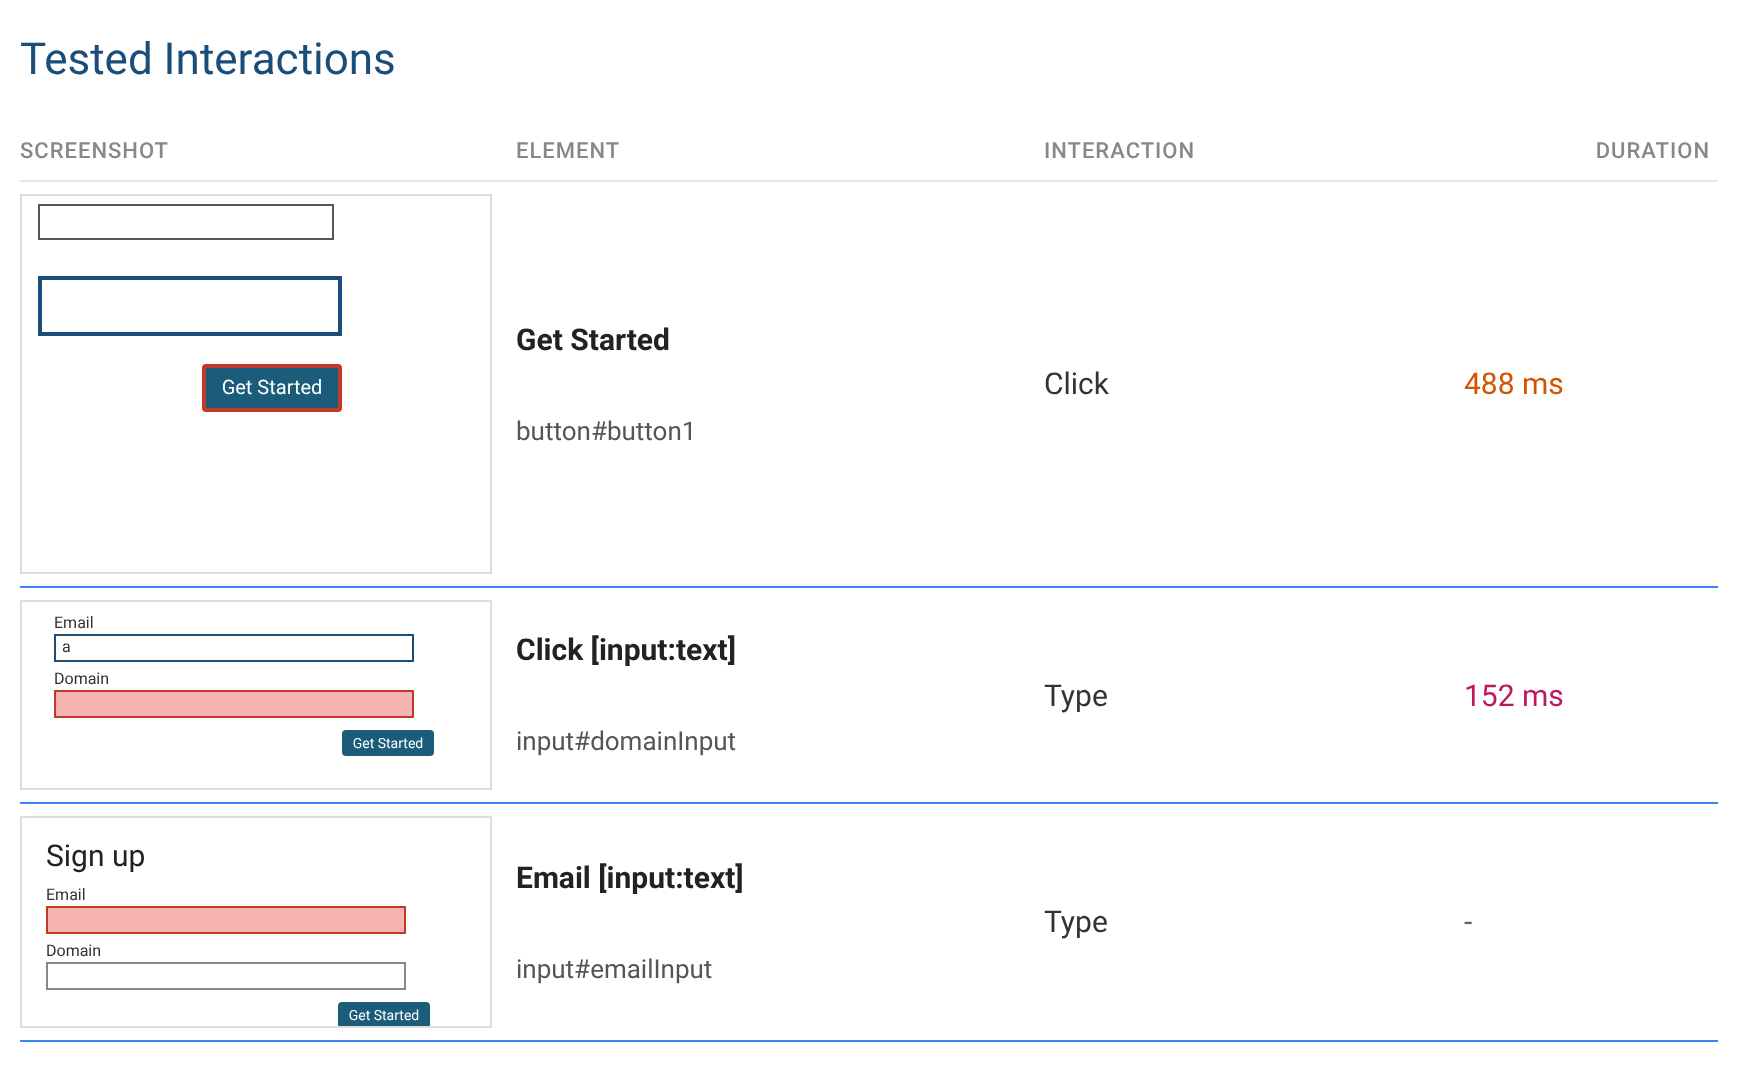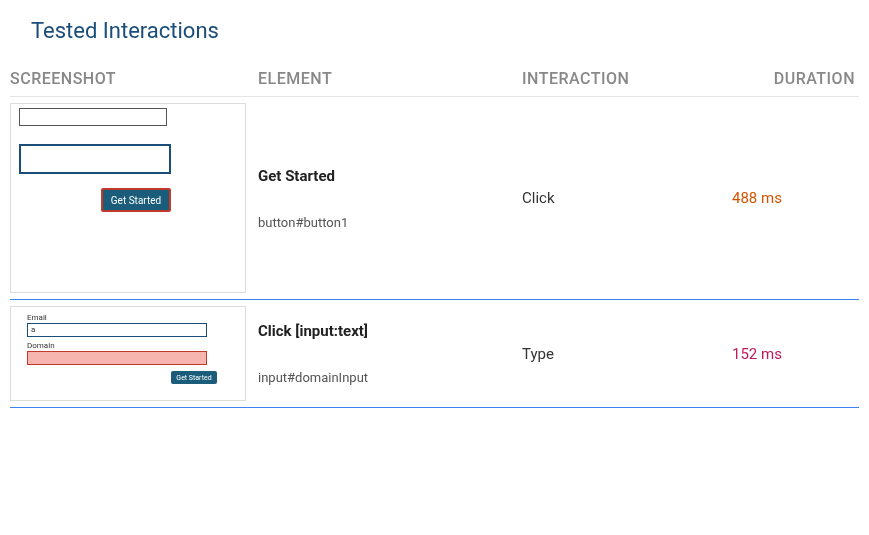--- a/index.html
+++ b/index.html
@@ -10,30 +10,29 @@
     width: 869px;
     height: 535px;
     overflow: hidden;
   }
   .container { padding: 10px; }
   .page-title {
     font-size: 22px;
     font-weight: 400;
     color: #1a4d7a;
     padding: 8px 0 18px 0;
-    margin-left: 21px;
   }
   table {
     width: 100%;
     border-collapse: collapse;
     table-layout: fixed;
   }
   thead th {
     text-align: left;
-    font-size: 16px;
+    font-size: 11px;
     font-weight: 500;
     letter-spacing: 0.5px;
     color: #888;
     text-transform: uppercase;
     padding: 8px 0;
     border-bottom: 1px solid #e5e5e5;
   }
   thead th:last-child { text-align: right; padding-right: 4px; }
   tbody tr { border-bottom: 1px solid #3b82f6; }
   tbody td { vertical-align: middle; padding: 6px 4px 6px 0; }
@@ -166,16 +165,34 @@
           </div>
         </td>
         <td class="elem-cell">
           <div class="elem-name">Click [input:text]</div>
           <div class="elem-selector">input#domainInput</div>
         </td>
         <td class="inter-cell">Type</td>
         <td class="dur-cell dur-ok">152 ms</td>
       </tr>
 
+      <tr>
+        <td class="shot-cell">
+          <div class="thumb thumb3">
+            <div class="t3-title">Sign up</div>
+            <div class="t3-lbl1">Email</div>
+            <div class="t3-input1"></div>
+            <div class="t3-lbl2">Domain</div>
+            <div class="t3-input2"></div>
+            <div class="t3-btn">Get Started</div>
+          </div>
+        </td>
+        <td class="elem-cell">
+          <div class="elem-name">Email [input:text]</div>
+          <div class="elem-selector">input#emailInput</div>
+        </td>
+        <td class="inter-cell">Type</td>
+        <td class="dur-cell dur-none">-</td>
+      </tr>
 
     </tbody>
   </table>
 </div>
 
 </body></html>

